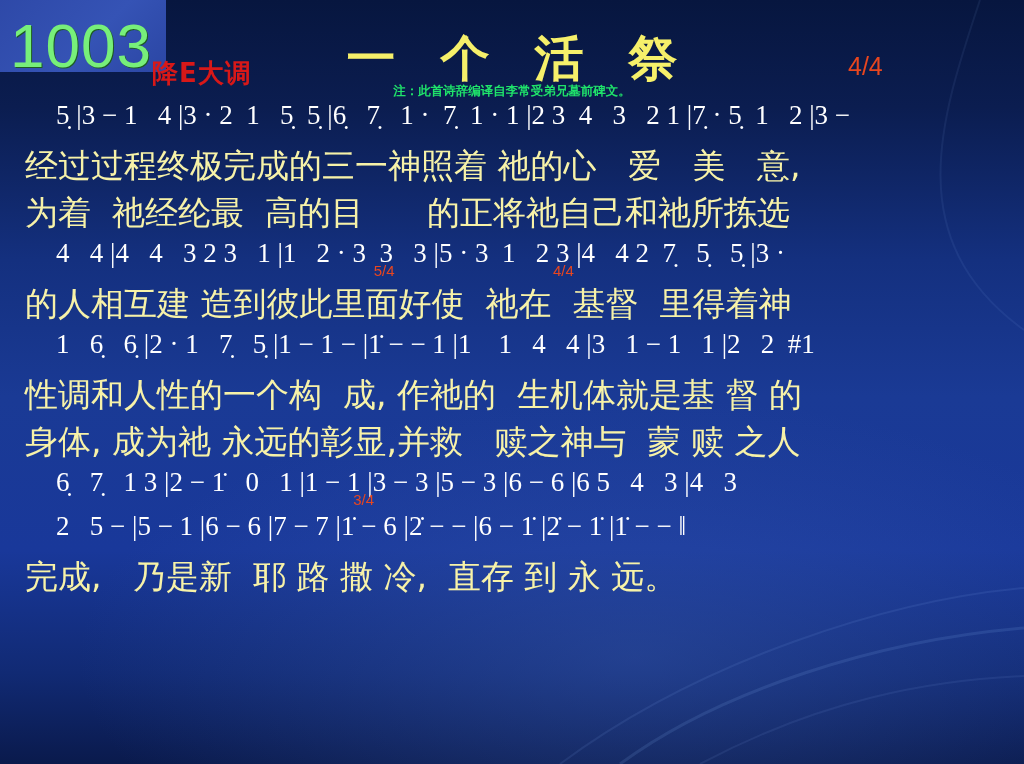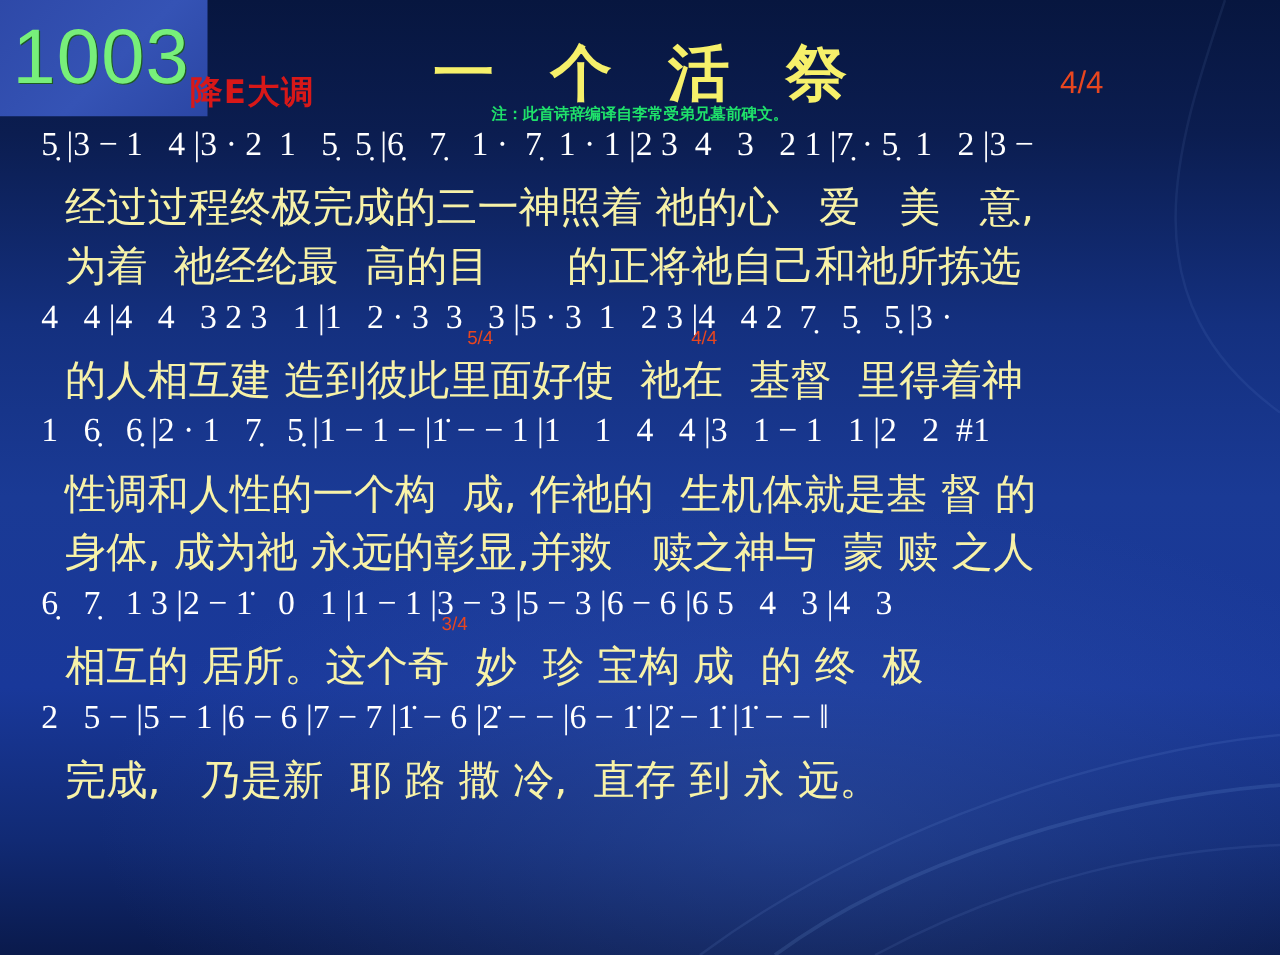--- a/index.html
+++ b/index.html
@@ -25,21 +25,21 @@
     overflow: hidden;
   }
 
   
   .swoosh { position: absolute; pointer-events: none; }
 
   
   #numBadge {
     position: absolute;
     left: 0; top: 0;
-    width: 166px; height: 93px;
+    width: 166px; height: 72px;
     background: linear-gradient(135deg, #2e49a8 0%, #3553b5 55%, #2b46a4 100%);
   }
   #numText {
     position: absolute;
     left: 10px; top: 6px;
     font-size: 62px;
     line-height: 80px;
     font-weight: 400;
     color: #77ef7a;
     letter-spacing: 1px;
@@ -98,32 +98,32 @@
   }
   .system { position: relative; }
 
   .notes {
     position: relative;
     height: 44px;
     color: #ffffff;
     font-size: 27px;
     font-family: "Liberation Serif", "DejaVu Serif", serif;
     white-space: pre;
-    padding-left: 33px;
+    padding-left: 56px;
     box-sizing: border-box;
   }
 
   .lyrics {
     position: relative;
     height: 47px;
     color: #f7f2a8;
     font-size: 33px;
     font-family: "DejaVu Sans", sans-serif;
     white-space: pre;
-    padding-left: 52px;
+    padding-left: 25px;
     box-sizing: border-box;
     letter-spacing: 0px;
   }
 
   .meter-change {
     position: absolute;
     color: #e8461f;
     font-size: 15px;
     font-family: "Liberation Sans", sans-serif;
     top: -6px;
@@ -168,21 +168,20 @@
       </div>
       <div class="system">
         <div class="notes">1   6̣   6̣ |2 · 1   7̣   5̣ |1 − 1 − |1̇ − − 1 |1    1   4   4 |3   1 − 1   1 |2   2  #1</div>
         <div class="lyrics">性调和人性的一个构  成, 作祂的  生机体就是基 督 的</div>
       </div>
       <div class="system">
         <div class="lyrics">身体, 成为祂 永远的彰显,并救   赎之神与  蒙 赎 之人</div>
       </div>
       <div class="system">
         <div class="notes">6̣   7̣   1 3 |2 − 1̇   0   1 |1 − 1 |3 − 3 |5 − 3 |6 − 6 |6 5   4   3 |4   3<span class="meter-change" style="left: 34.5%;">3/4</span></div>
-        <div class="lyrics">相互的 居所。这个奇  妙  珍 宝构 成  的 终  极</div>
       </div>
       <div class="system">
         <div class="notes">2   5 − |5 − 1 |6 − 6 |7 − 7 |1̇ − 6 |2̇ − − |6 − 1̇ |2̇ − 1̇ |1̇ − − ‖</div>
         <div class="lyrics">完成,   乃是新  耶 路 撒 冷,  直存 到 永 远。</div>
       </div>
     </div>
 
 </div>
 
 </body></html>

